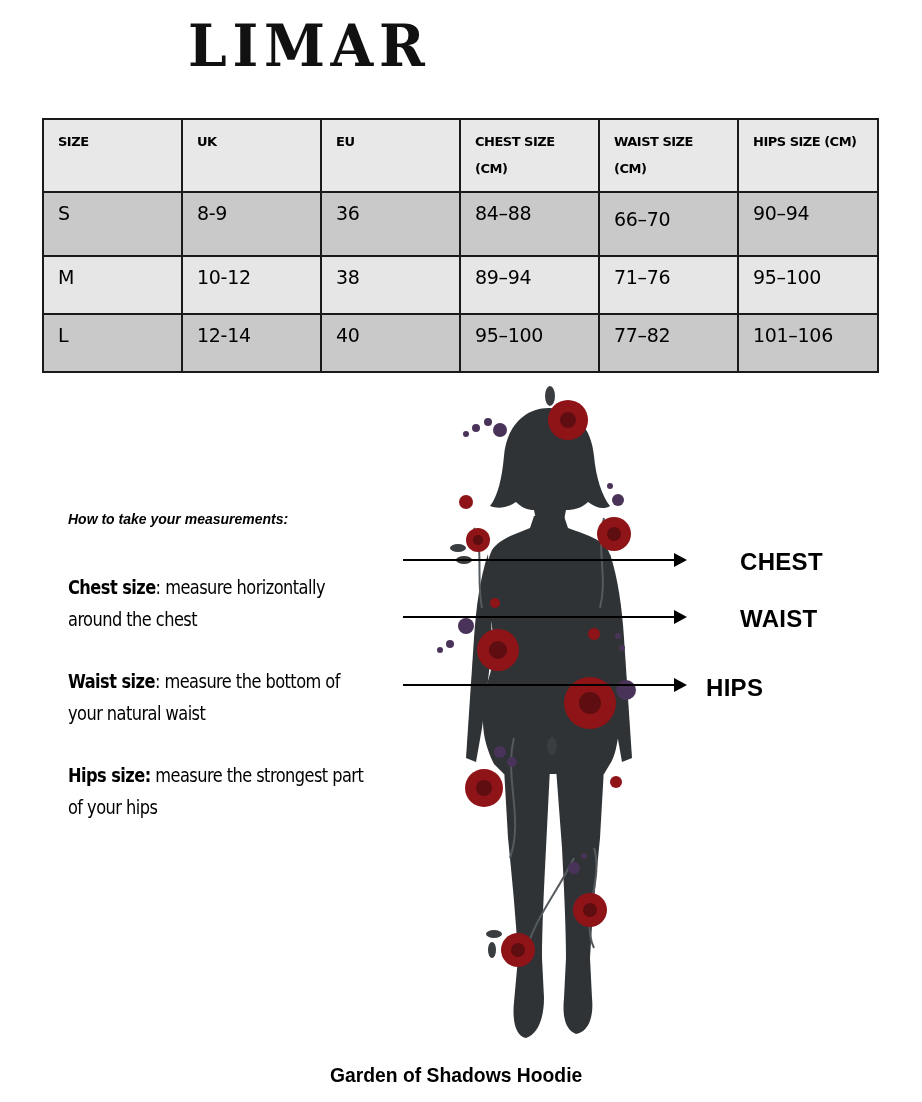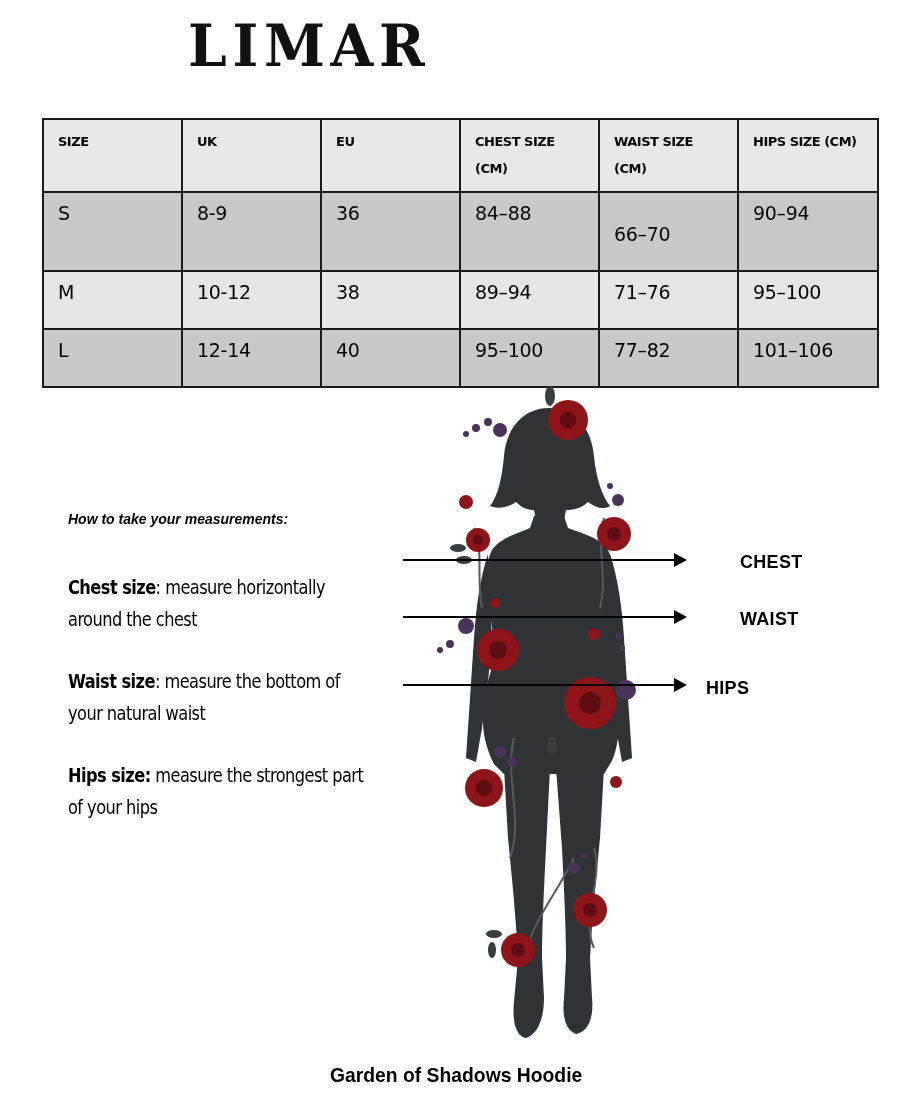--- a/index.html
+++ b/index.html
@@ -72,21 +72,21 @@
       font-size: 13px;
     }
     .size-table td {
       height: 48px;
       line-height: 24px;
       font-weight: normal;
       letter-spacing: -0.3px;
     }
     .size-table tr.row-odd td { background: #c9c9c9; }
     .size-table tr.row-even td { background: #e6e6e6; }
-    .size-table td.low { padding-top: 29px; }
+    .size-table td.low { padding-top: 14px; }
 
     
     .instructions {
       position: absolute;
       left: 68px;
       top: 503px;
       width: 300px;
     }
     .how-title {
       font-family: "Liberation Sans", sans-serif;
@@ -132,21 +132,21 @@
       right: -12px;
       top: -6px;
       border-left: 13px solid #000;
       border-top: 7px solid transparent;
       border-bottom: 7px solid transparent;
     }
     .arrow-label {
       position: absolute;
       font-family: "Liberation Sans", sans-serif;
       font-weight: bold;
-      font-size: 18px;
+      font-size: 24px;
       line-height: 30px;
       letter-spacing: 0.3px;
     }
     .caption {
       position: absolute;
       left: 330px;
       top: 1061px;
       width: 260px;
       font-family: "Liberation Sans", sans-serif;
       font-weight: bold;

